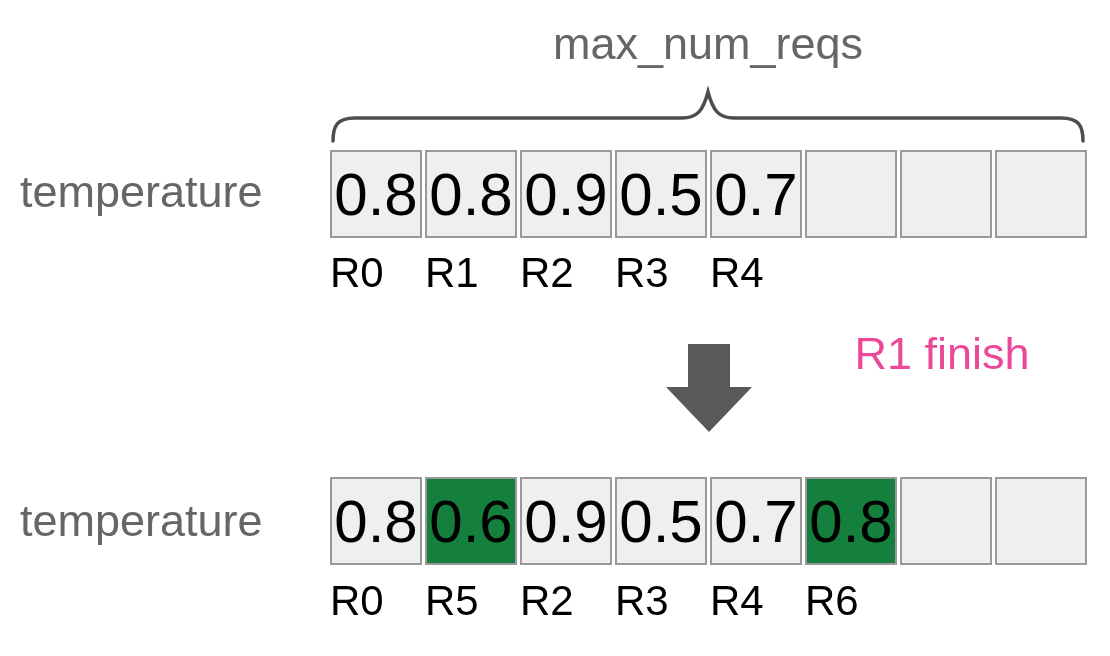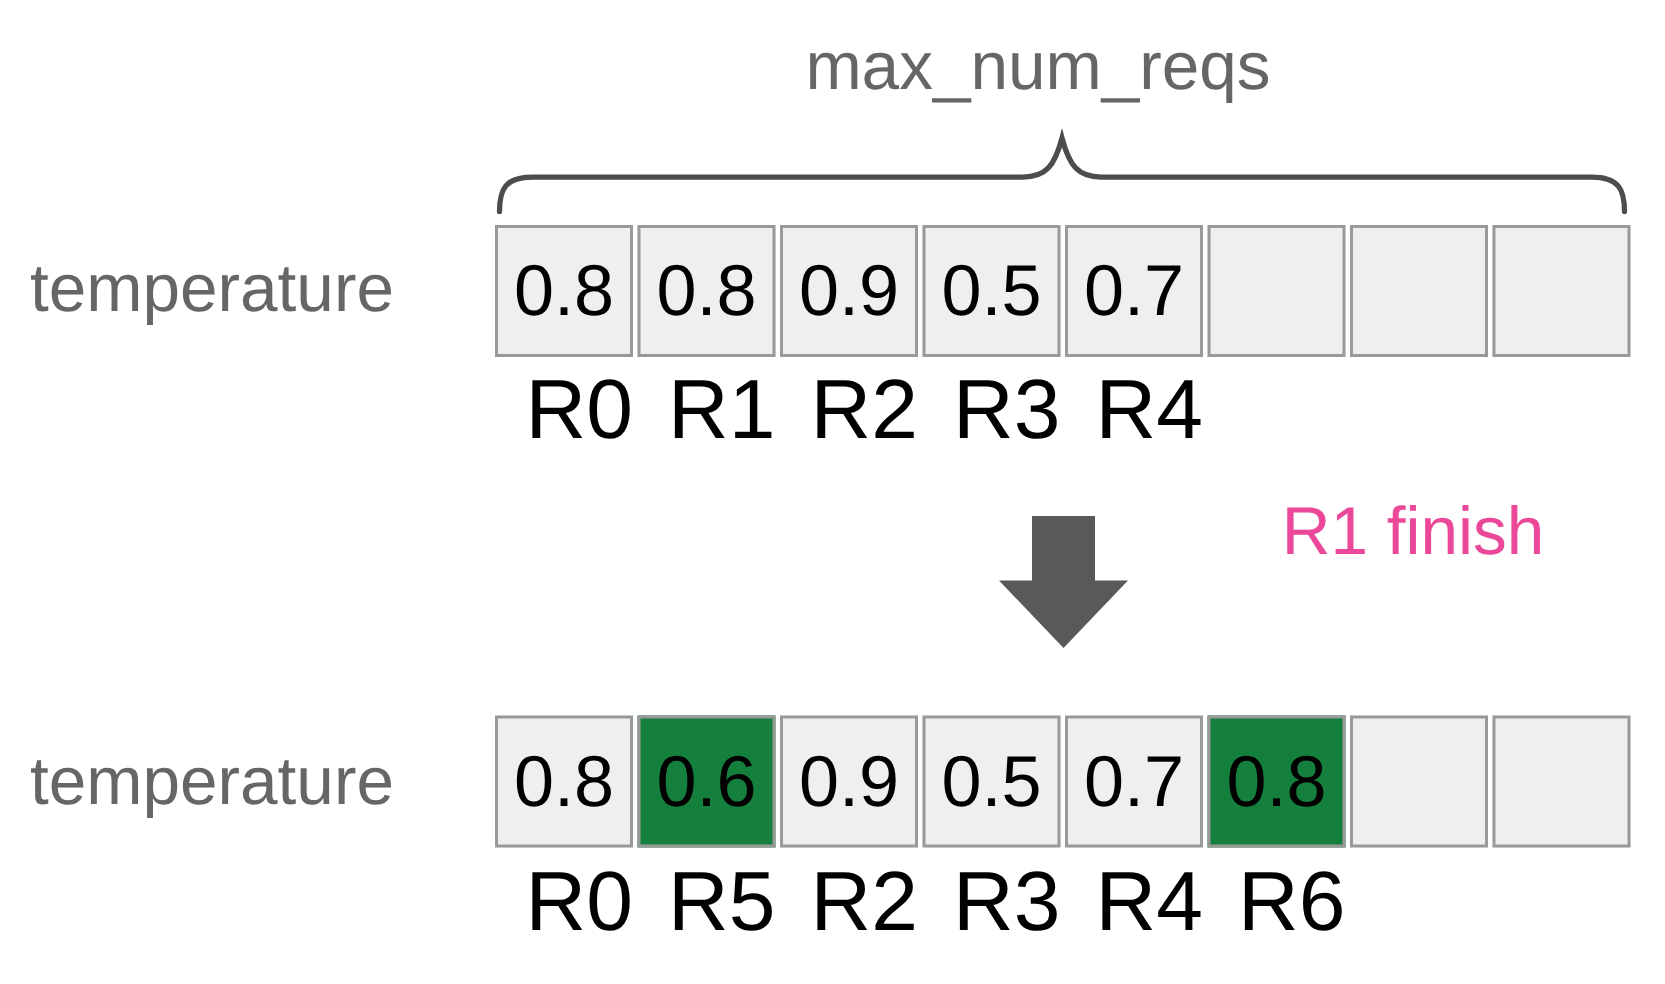--- a/index.html
+++ b/index.html
@@ -13,21 +13,21 @@
     overflow: hidden;
   }
   .gray-label {
     position: absolute;
     color: #666666;
     font-size: 45px;
     line-height: 48px;
     white-space: nowrap;
   }
   .brace-label {
-    left: 314px;
+    left: 330px;
     top: 20px;
     width: 756px;
     text-align: center;
   }
   .temp-label-1 { left: 20px; top: 168px; }
   .temp-label-2 { left: 20px; top: 497px; }
   .brace-svg {
     position: absolute;
     left: 330px;
     top: 86px;
@@ -43,36 +43,36 @@
   .table-1 { top: 150px; }
   .table-2 { top: 477px; }
   .cell {
     width: 92px;
     height: 88px;
     border: 2px solid #999999;
     background: #efefef;
     display: flex;
     align-items: center;
     justify-content: center;
-    font-size: 48px;
+    font-size: 60px;
     color: #000000;
   }
   .cell.hl { background: #15803d; }
   .label-row {
     position: absolute;
     left: 330px;
     display: flex;
     gap: 3px;
   }
   .labels-1 { top: 252px; }
   .labels-2 { top: 580px; }
   .req-label {
     width: 92px;
-    text-align: right;
-    font-size: 56px;
+    text-align: left;
+    font-size: 42px;
     line-height: 42px;
     color: #000000;
     white-space: nowrap;
   }
   .arrow-svg {
     position: absolute;
     left: 661px;
     top: 344px;
     width: 96px;
     height: 92px;

